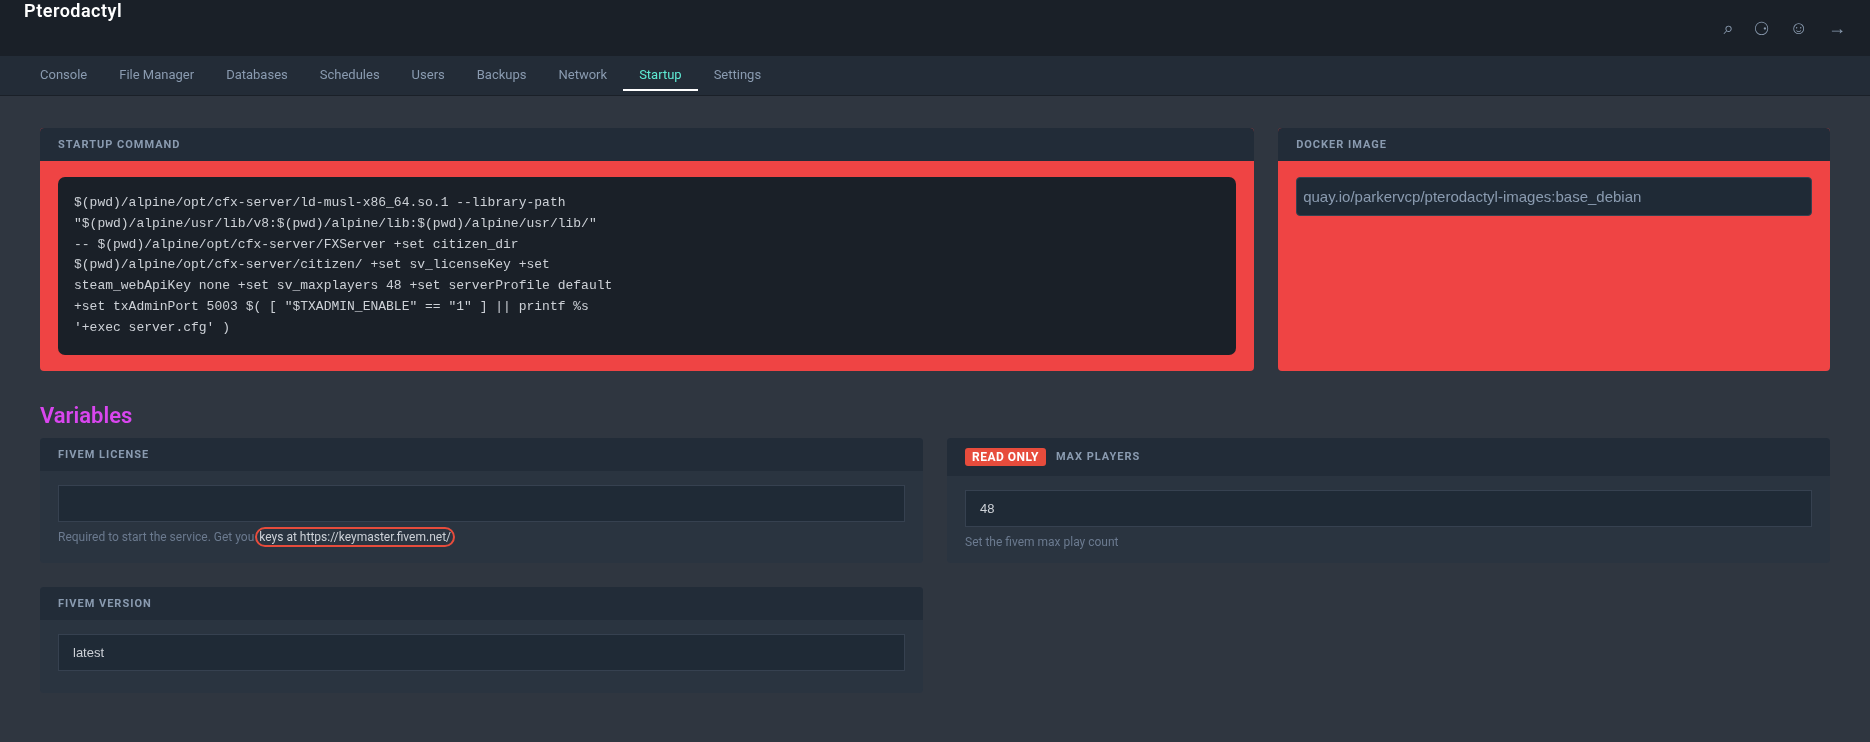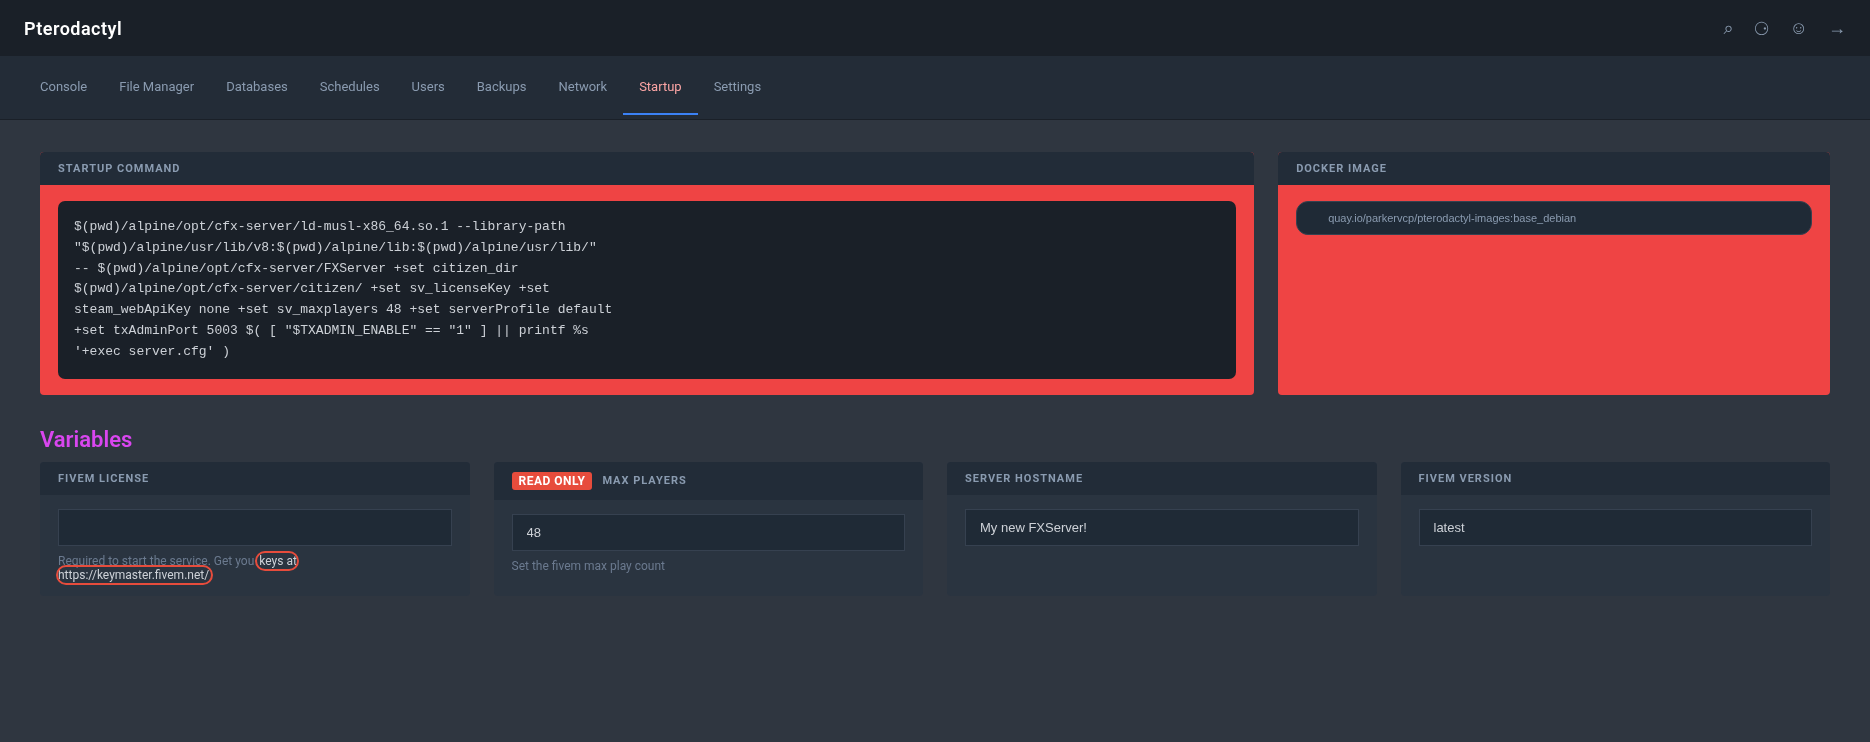--- a/index.html
+++ b/index.html
@@ -8,21 +8,20 @@
       background-color: #2f3640;
       color: #cdd1d7;
       min-height: 742px;
       font-size: 14px;
     }
 
     
     .top-nav {
       background-color: #1a2028;
       display: flex;
-      align-items: center;
       padding: 0 24px;
       height: 56px;
       justify-content: space-between;
     }
     .top-nav-brand {
       color: #fff;
       font-size: 18px;
       font-weight: 600;
       letter-spacing: 0.5px;
     }
@@ -36,37 +35,37 @@
       font-size: 18px;
       cursor: pointer;
     }
 
     
     .sub-nav {
       background-color: #232c37;
       display: flex;
       align-items: center;
       padding: 4px 24px;
-      height: 64px;
+      height: 40px;
       border-bottom: 1px solid #1a2028;
     }
     .sub-nav-tab {
       color: #8a9bb0;
       font-size: 13px;
       padding: 0 16px;
       height: 100%;
       display: flex;
       align-items: center;
       cursor: pointer;
       border-bottom: 2px solid transparent;
       transition: color 0.2s;
     }
     .sub-nav-tab.active {
-      color: #fca5a5;
-      border-bottom: 2px solid #3b82f6;
+      color: #5eead4;
+      border-bottom: 2px solid #ffffff;
     }
 
     
     .main-content {
       padding: 32px 40px;
       max-width: 1870px;
     }
 
     
     .top-row {
@@ -111,39 +110,39 @@
       color: #cdd1d7;
       line-height: 1.6;
       white-space: pre-wrap;
       word-break: break-word;
     }
 
     
     .docker-input {
       background-color: #1f2a36;
       border: 1px solid #364150;
-      border-radius: 12px;
-      padding: 10px 31px;
-      color: #8a9bb0;
-      font-size: 11px;
+      border-radius: 4px;
+      padding: 10px 6px;
+      color: #8a9bb0;
+      font-size: 15px;
       width: 100%;
       outline: none;
     }
 
     
     .variables-title {
       font-size: 22px;
       font-weight: 600;
       color: #d946ef;
       margin-bottom: 10px;
     }
 
     .variables-grid {
       display: grid;
-      grid-template-columns: 1fr 1fr 1fr 1fr;
+      grid-template-columns: 1fr 1fr;
       gap: 24px;
     }
 
     
     .var-card {
       background-color: #2a3440;
       border-radius: 4px;
       overflow: hidden;
     }
     .var-card-header {
@@ -270,28 +269,20 @@
           <span>MAX PLAYERS</span>
         </div>
         <div class="var-card-body">
           <input class="var-input" type="text" value="48" placeholder="48" readonly="" style="">
           <div class="var-hint">
             <span>Set the fivem max play count</span>
           </div>
         </div>
       </div>
 
-      <div class="var-card">
-        <div class="var-card-header">
-          <span>SERVER HOSTNAME</span>
-        </div>
-        <div class="var-card-body">
-          <input class="var-input" type="text" value="My new FXServer!" placeholder="My new FXServer!" style="">
-        </div>
-      </div>
 
       <div class="var-card">
         <div class="var-card-header">
           <span>FIVEM VERSION</span>
         </div>
         <div class="var-card-body">
           <input class="var-input" type="text" value="latest" placeholder="latest" style="">
         </div>
       </div>
 

